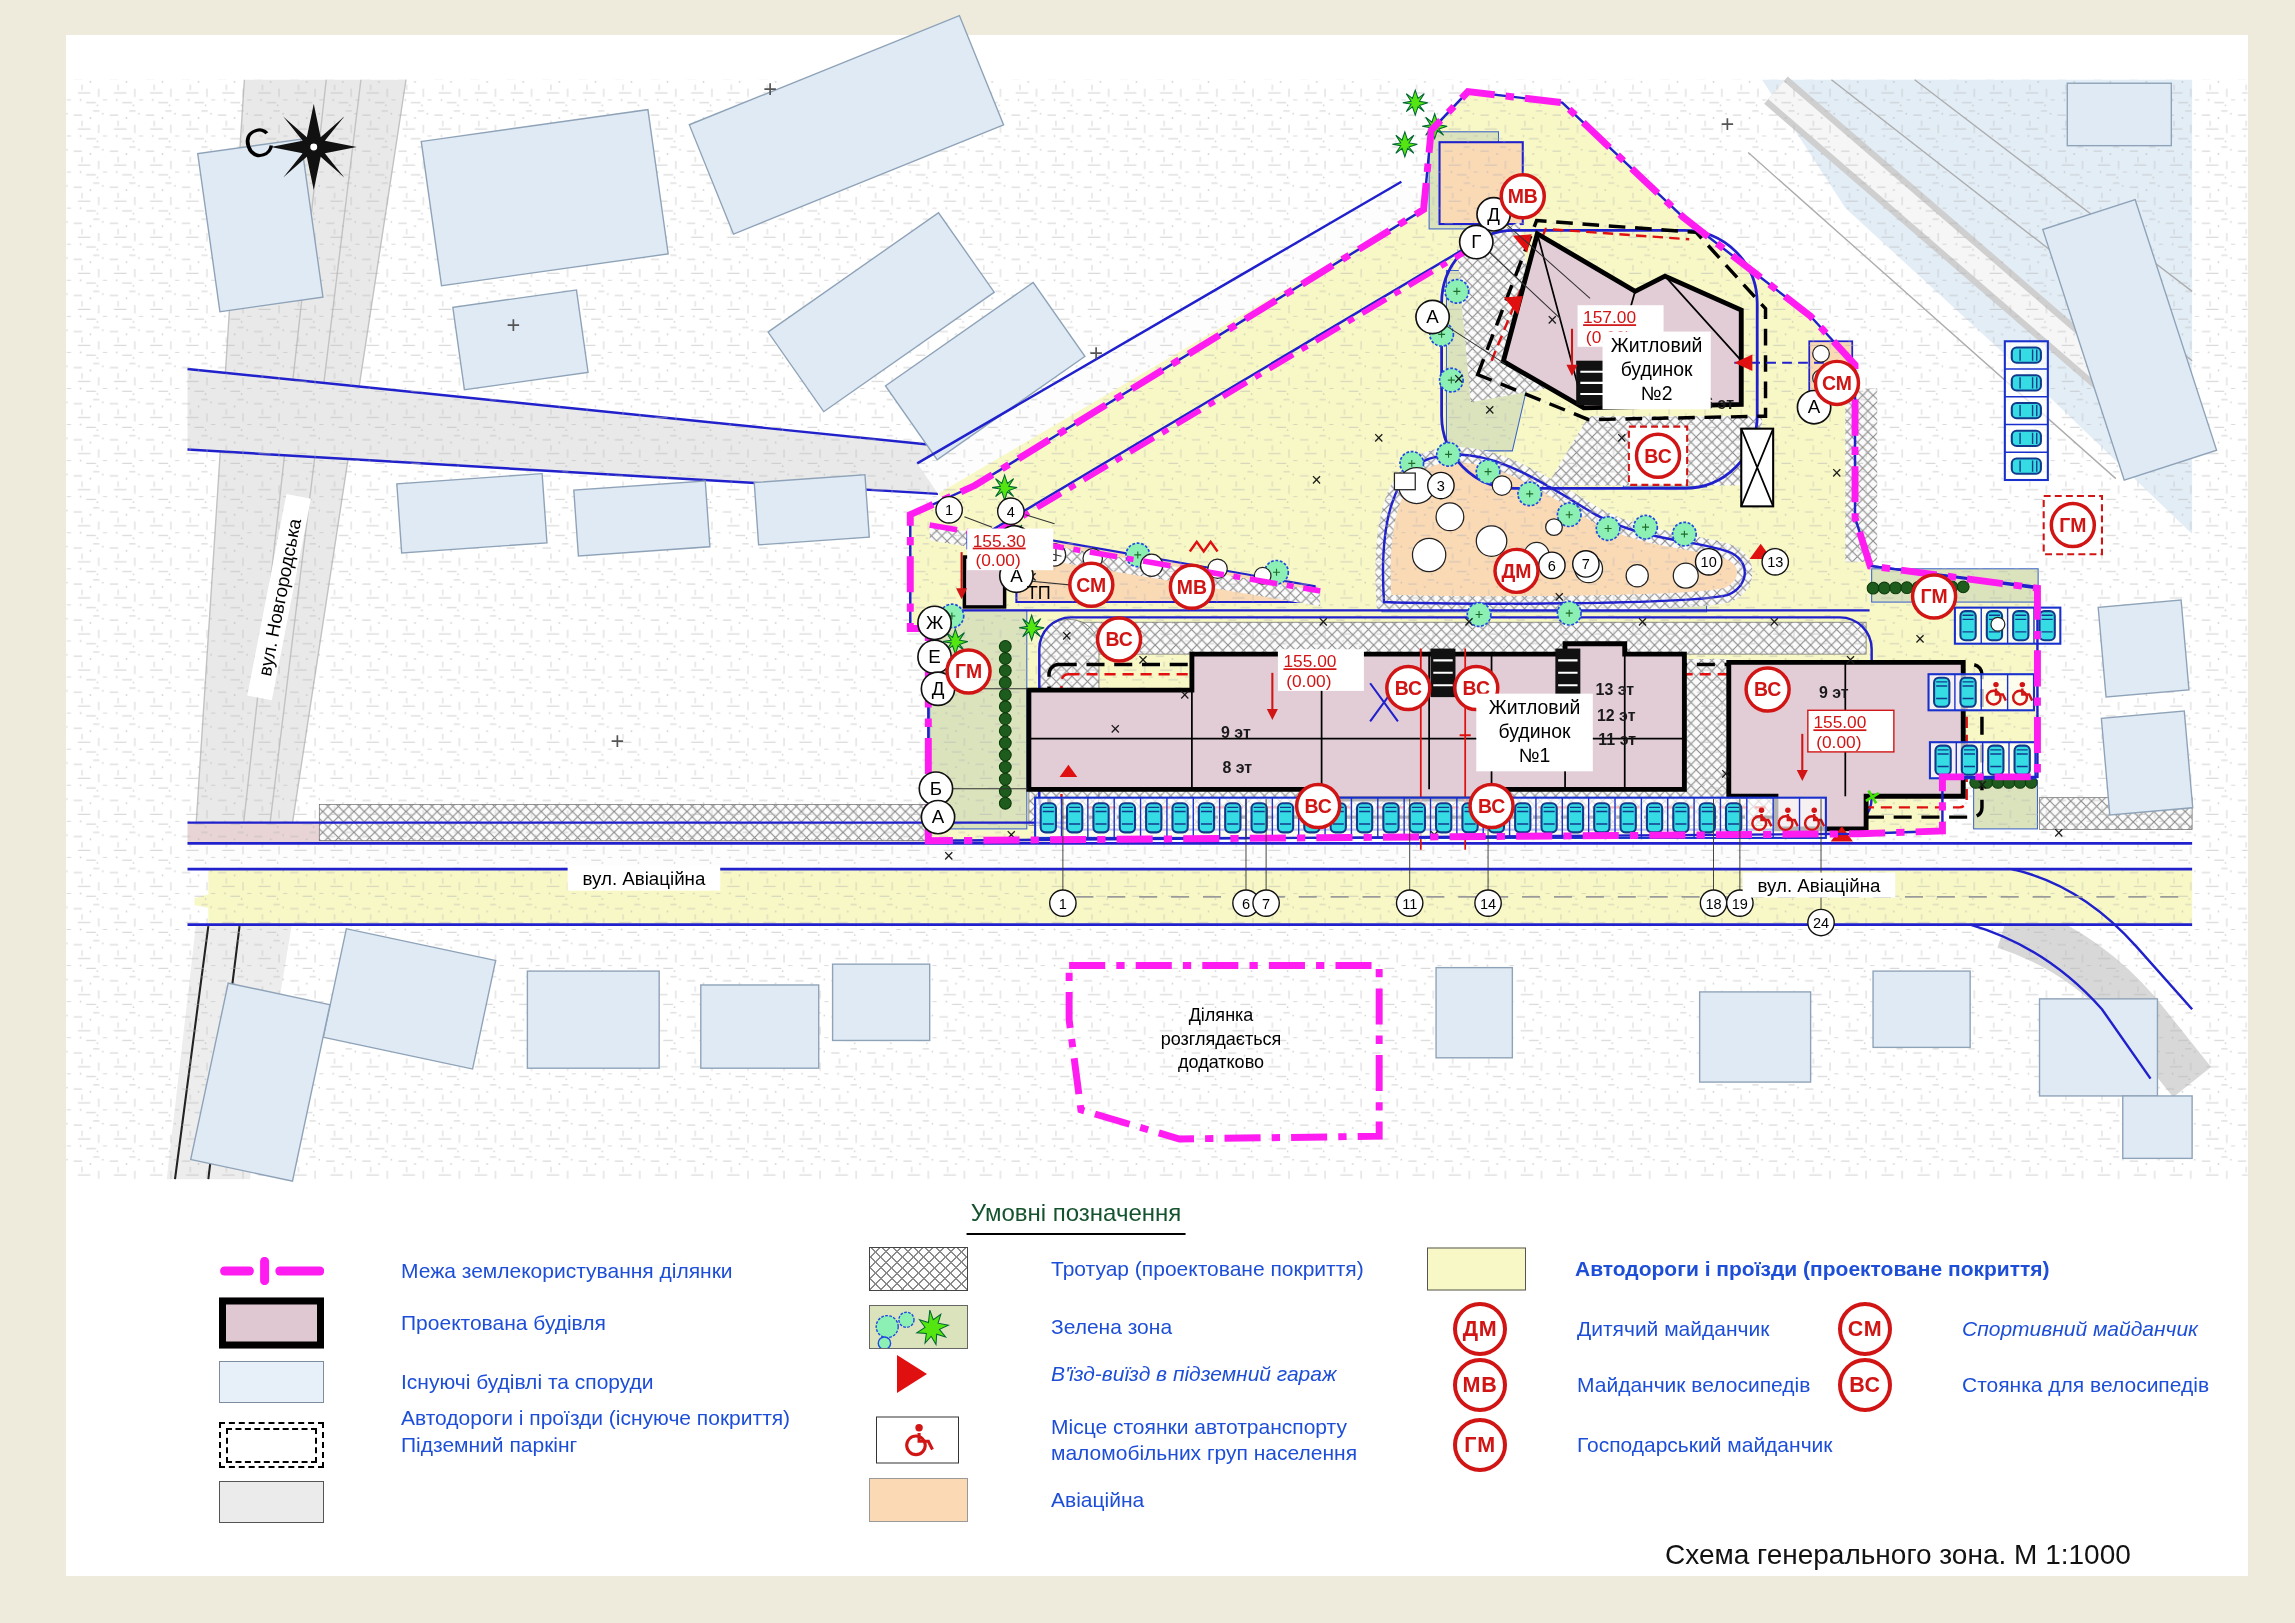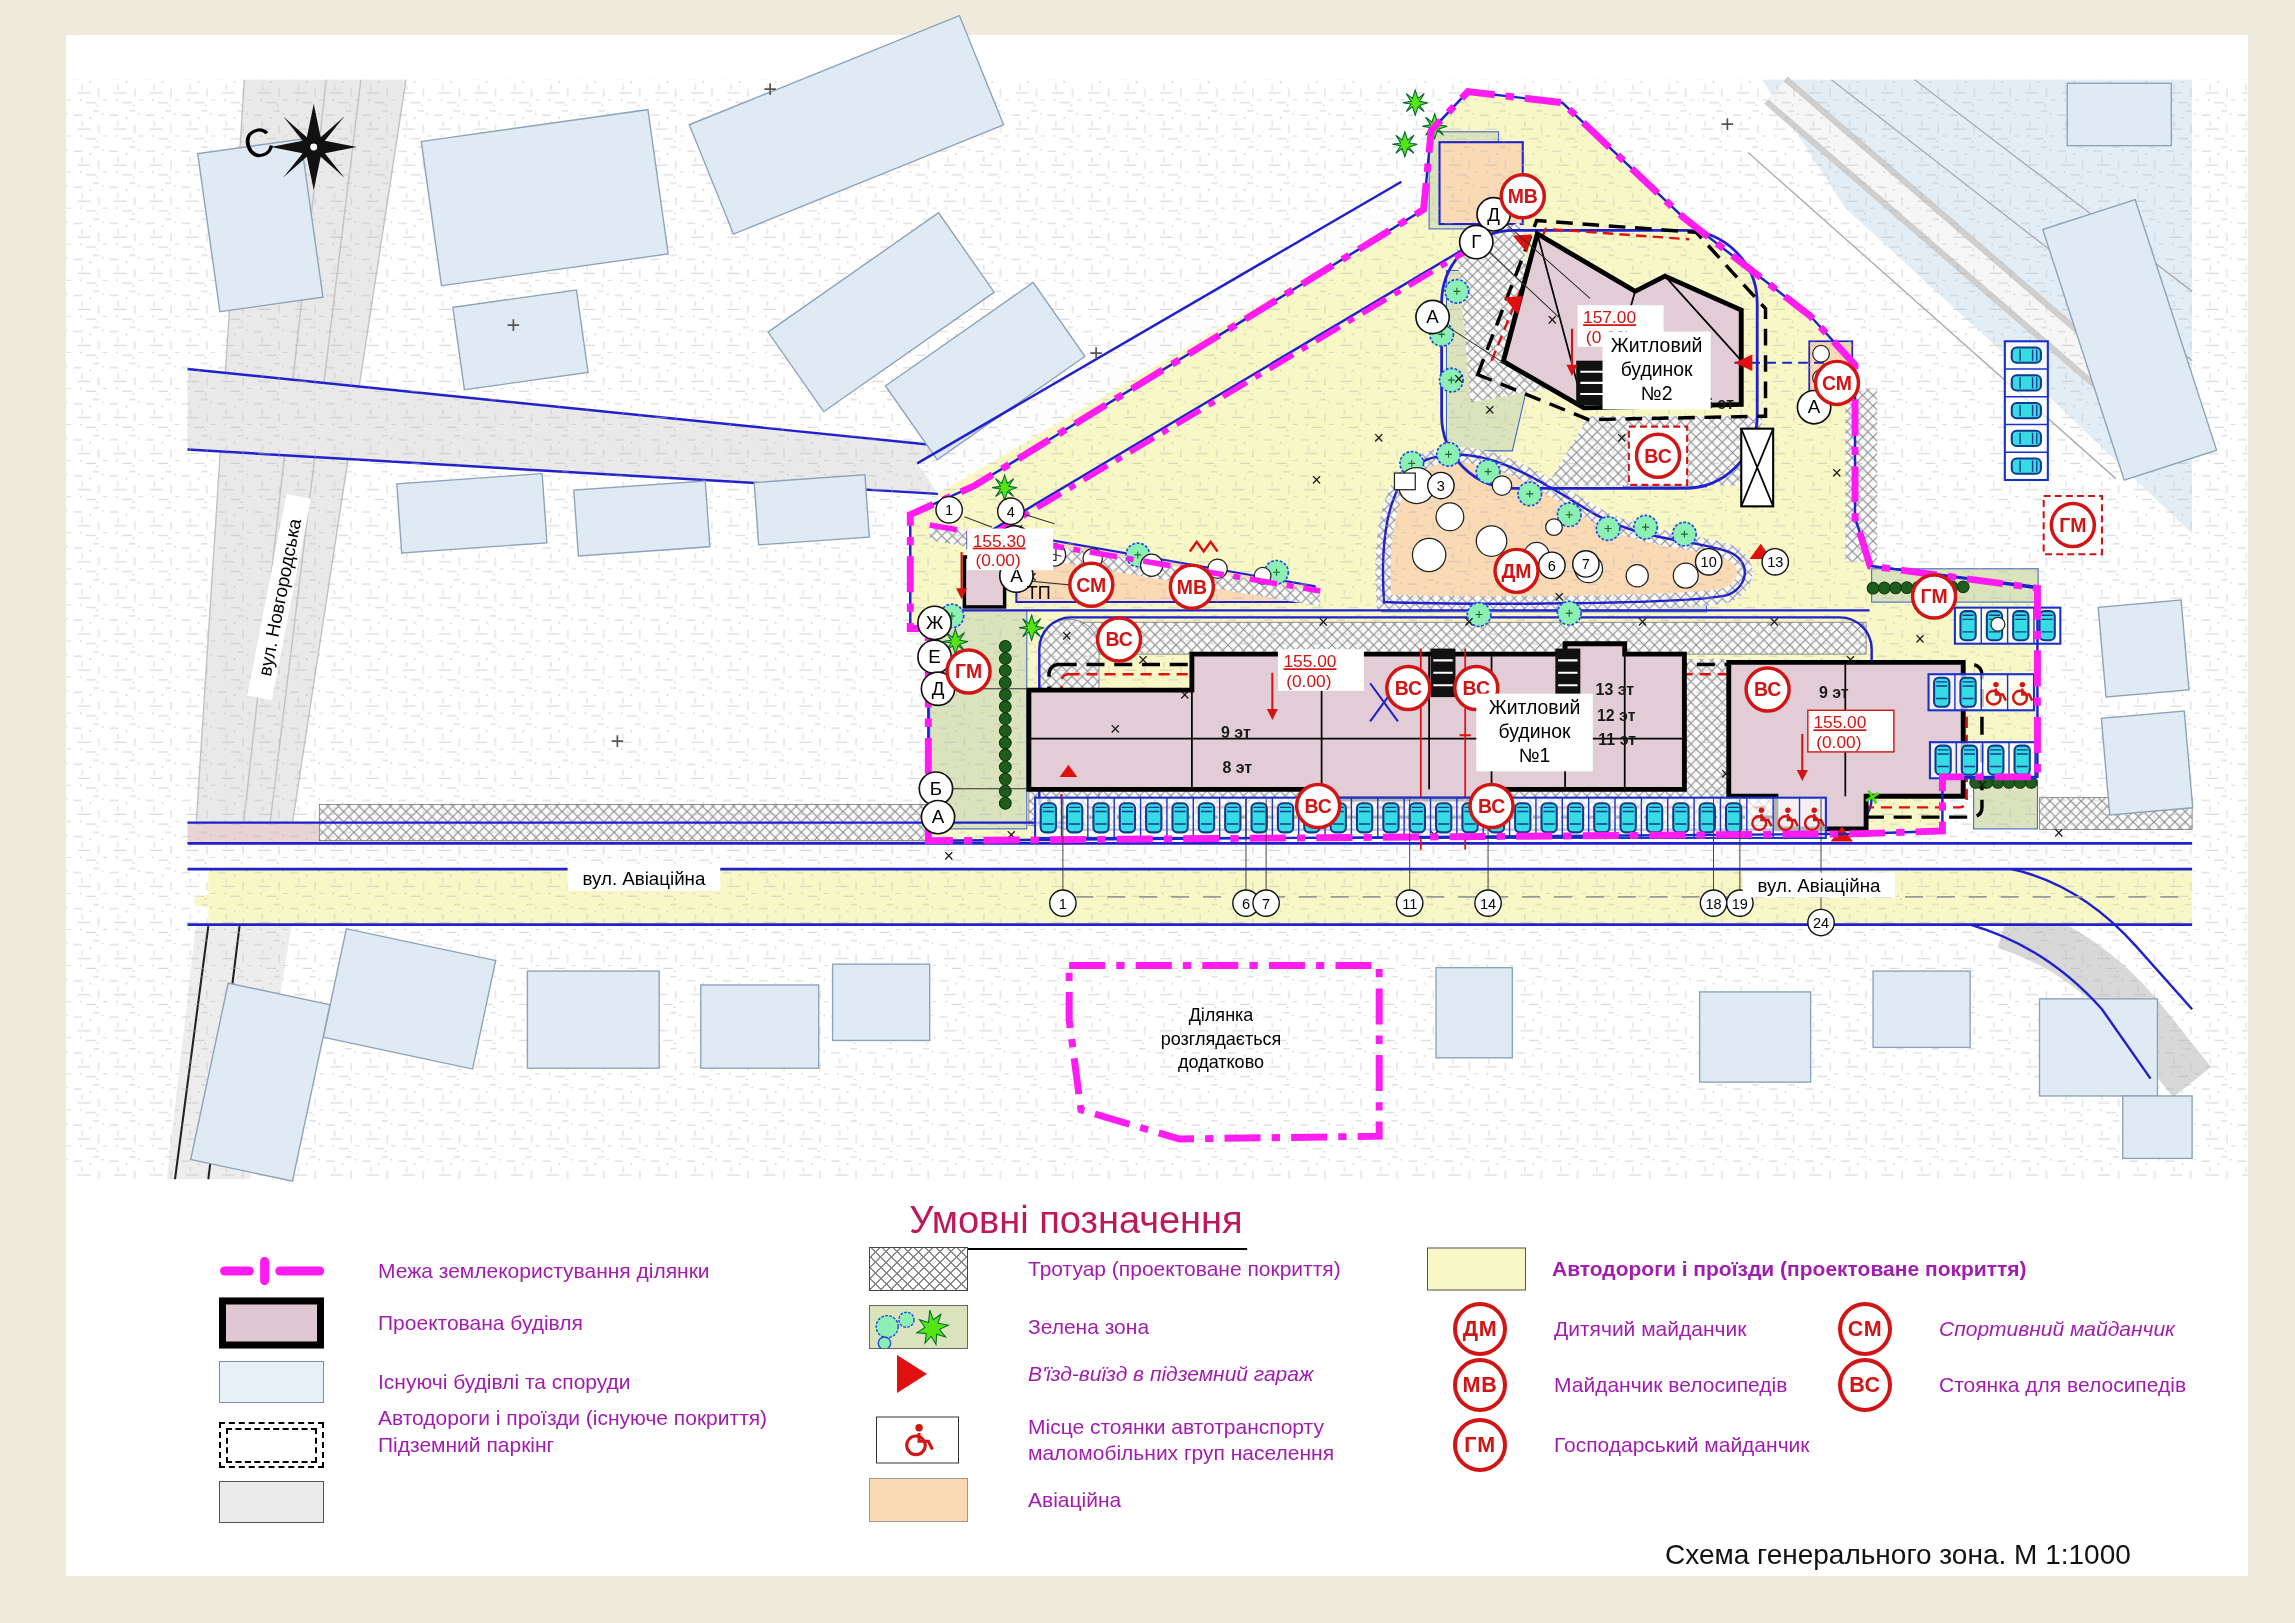--- a/index.html
+++ b/index.html
@@ -4,21 +4,21 @@
 <style>
   html,body{margin:0;padding:0;}
   body{
     width:2295px;height:1623px;position:relative;
     background:#eeebdc;
     font-family:"Liberation Sans",sans-serif;
     overflow:hidden;
   }
   .sheet{position:absolute;left:66px;top:35px;width:2182px;height:1541px;background:#ffffff;}
   #mapsvg{position:absolute;left:0;top:0;}
-  .lg-label{position:absolute;transform:translateY(-50%);font-size:21px;color:#a21caf;white-space:nowrap;}
+  .lg-label{position:absolute;transform:translateY(-50%);font-size:21px;color:#1d4ed8;white-space:nowrap;margin-left:23px;}
   .lg-label.two{line-height:26px;}
   .sw{position:absolute;transform:translateY(-50%);box-sizing:border-box;}
   .sw-proposed{background:#e0c8d2;border:7px solid #000;}
   .sw-existing{background:#e7eff8;border:1.4px solid #7d8d9d;}
   .sw-underground{background:#fff;border:2.8px dashed #000;}
   .sw-underground .inner{position:absolute;left:4.9px;top:3.5px;right:4.9px;bottom:3.5px;border:2.8px dashed #000;}
   .sw-roads-exist{background:#ebebeb;border:1.4px solid #555;}
   .sw-roads-proj{background:#f8f8c6;border:1.4px solid #555;}
   .sw-playgrounds{background:#fbd9b4;border:0.7px solid #999;}
   .sw-sidewalk{
@@ -28,21 +28,21 @@
   }
   .sw-green{background:#dbe3bd;border:0.7px solid #666;overflow:hidden;}
   .sw-tri{width:0;height:0;border-top:19.4px solid transparent;border-bottom:19.4px solid transparent;border-left:30.5px solid #e01010;background:none;}
   .sw-disabled{background:#fff;border:1.4px solid #333;}
   .badge{
     position:absolute;transform:translate(-50%,-50%);
     width:46px;height:46px;border:4.2px solid #d11414;border-radius:50%;
     color:#d11414;font-size:21.5px;font-weight:bold;display:flex;align-items:center;justify-content:center;
     background:#fff;letter-spacing:0.7px;
   }
-  #legend-title{position:absolute;font-size:38px;color:#be185d;border-bottom:2.1px solid #000;padding:0 4.2px 5.6px 4.2px;transform:translateX(-50%);}
+  #legend-title{position:absolute;font-size:24px;color:#14532d;border-bottom:2.1px solid #000;padding:0 4.2px 5.6px 4.2px;transform:translateX(-50%);}
   #footer-title{position:absolute;font-size:28px;color:#111;white-space:nowrap;}
 </style>
 </head>
 <body>
 
 <div class="sheet"></div>
 
 <svg id="mapsvg" width="2295" height="1200" viewBox="0 0 3308 1730">
   <defs>
     <pattern id="xh" width="15" height="15" patternUnits="userSpaceOnUse">

